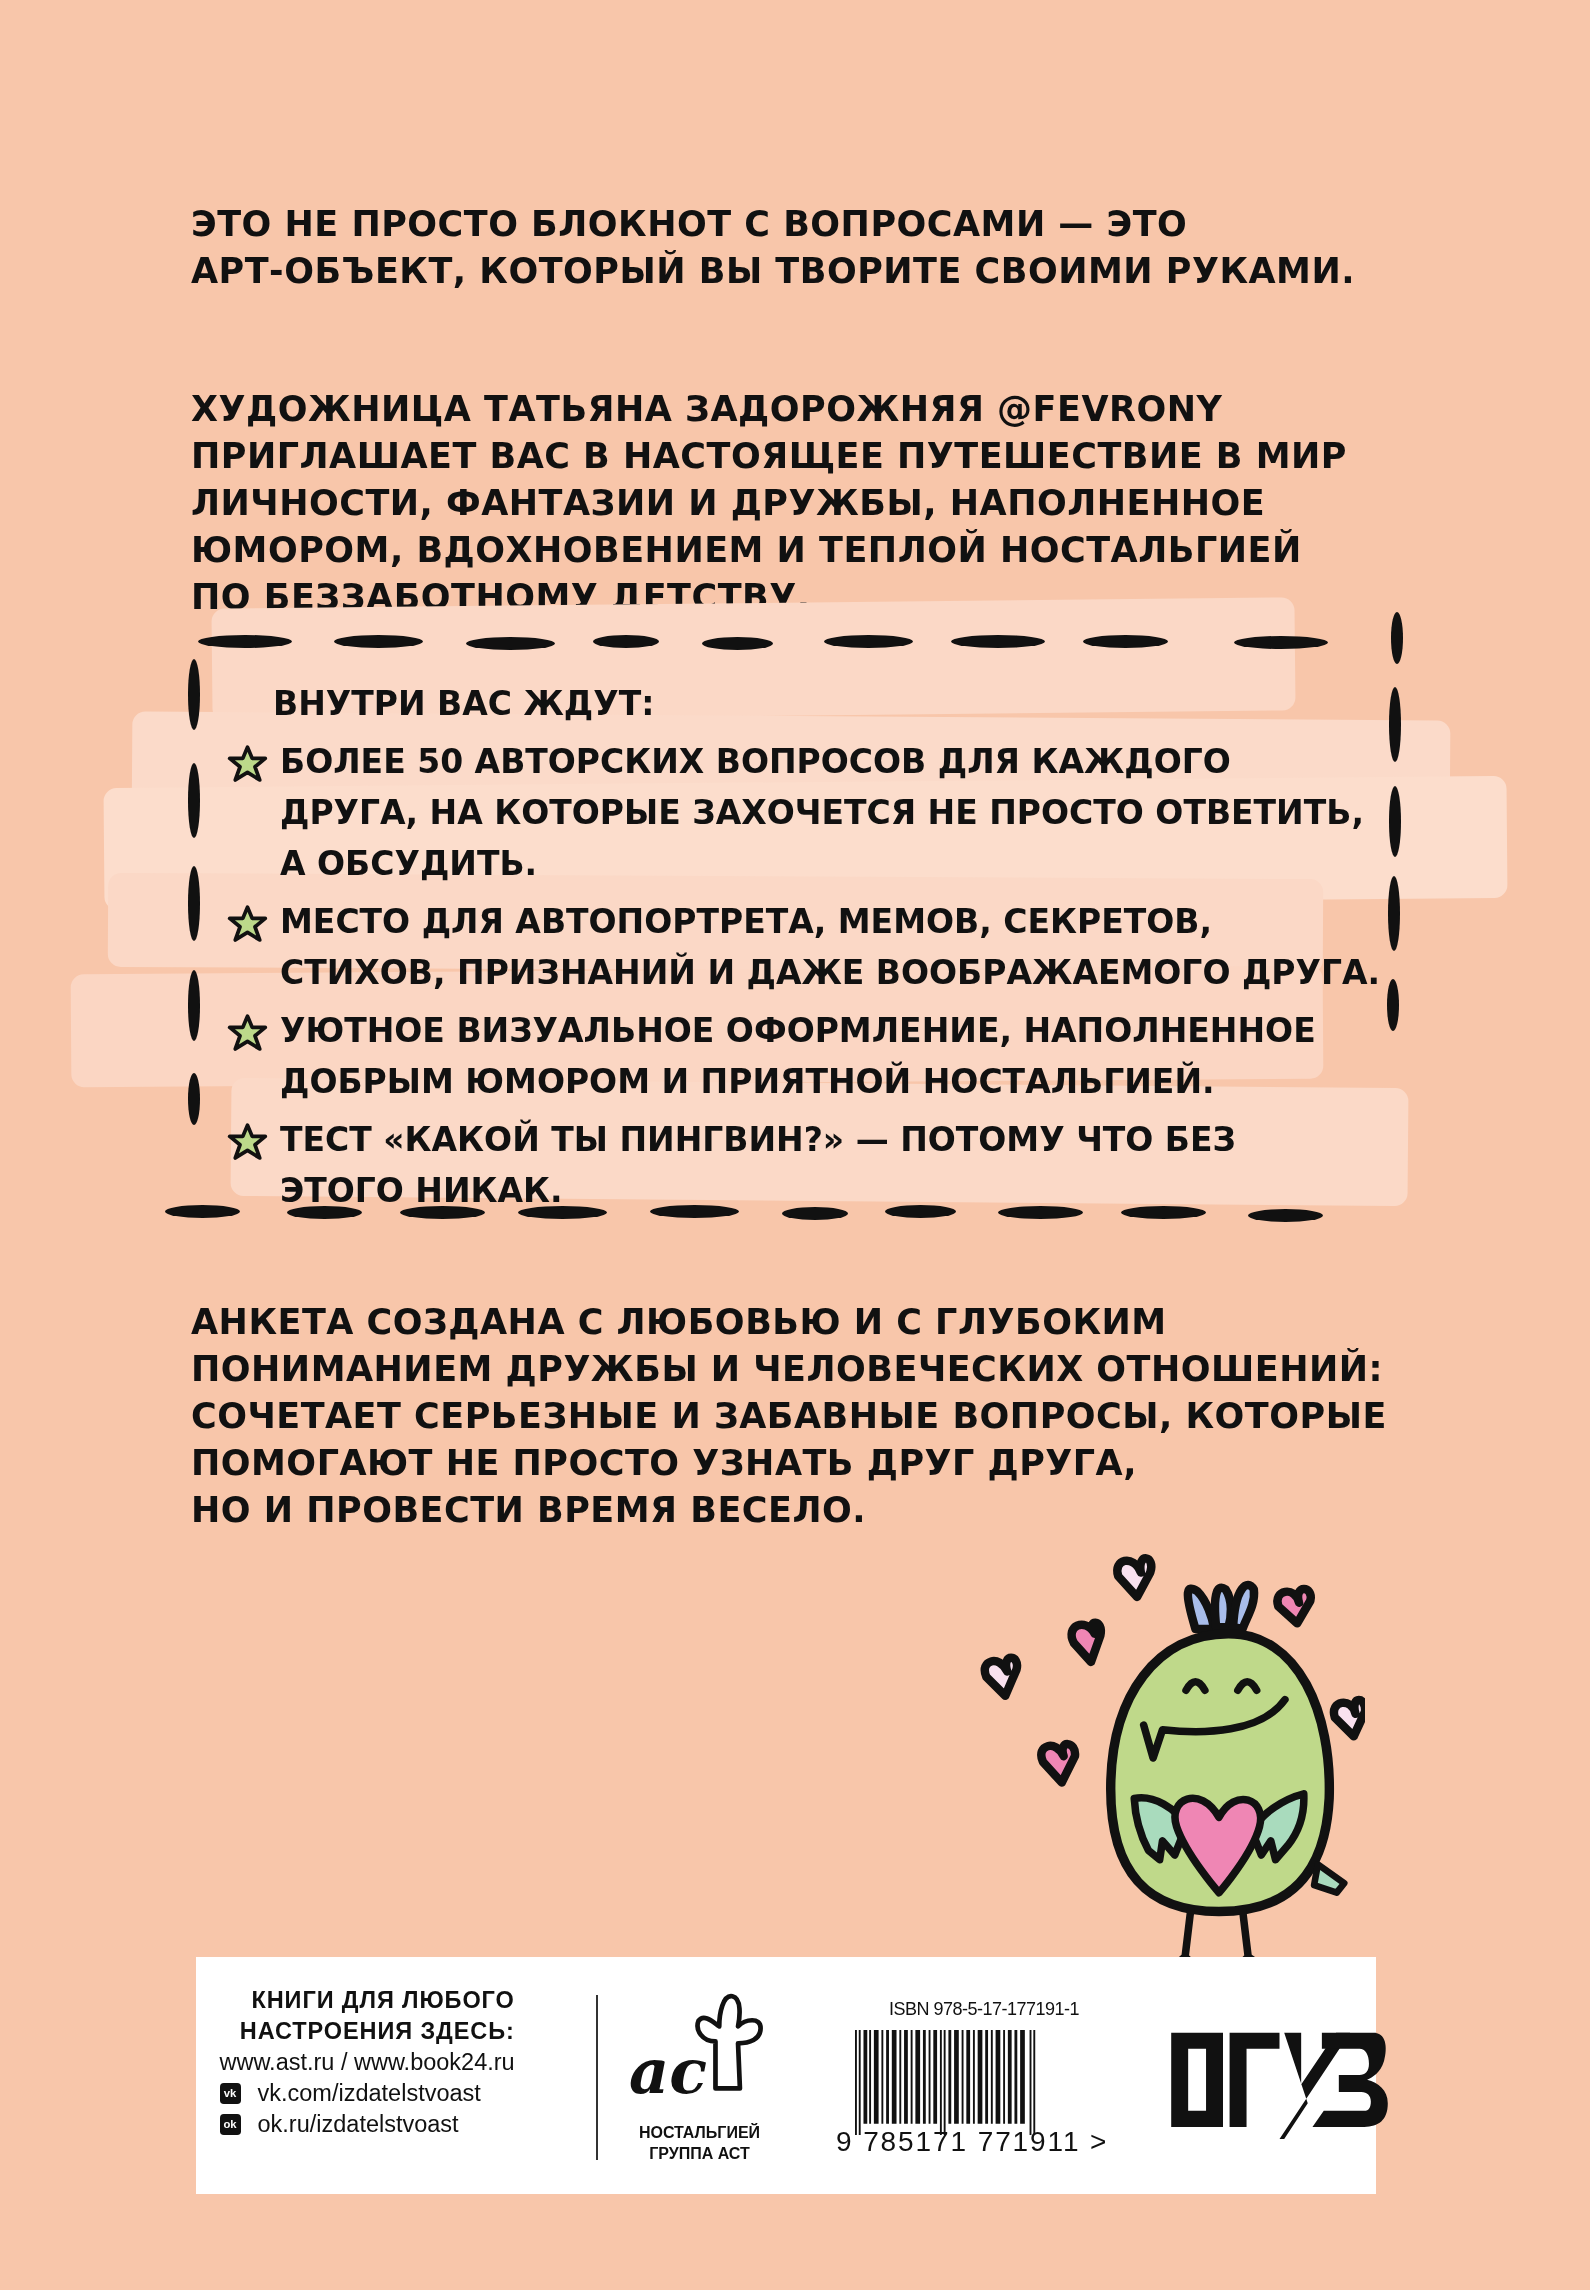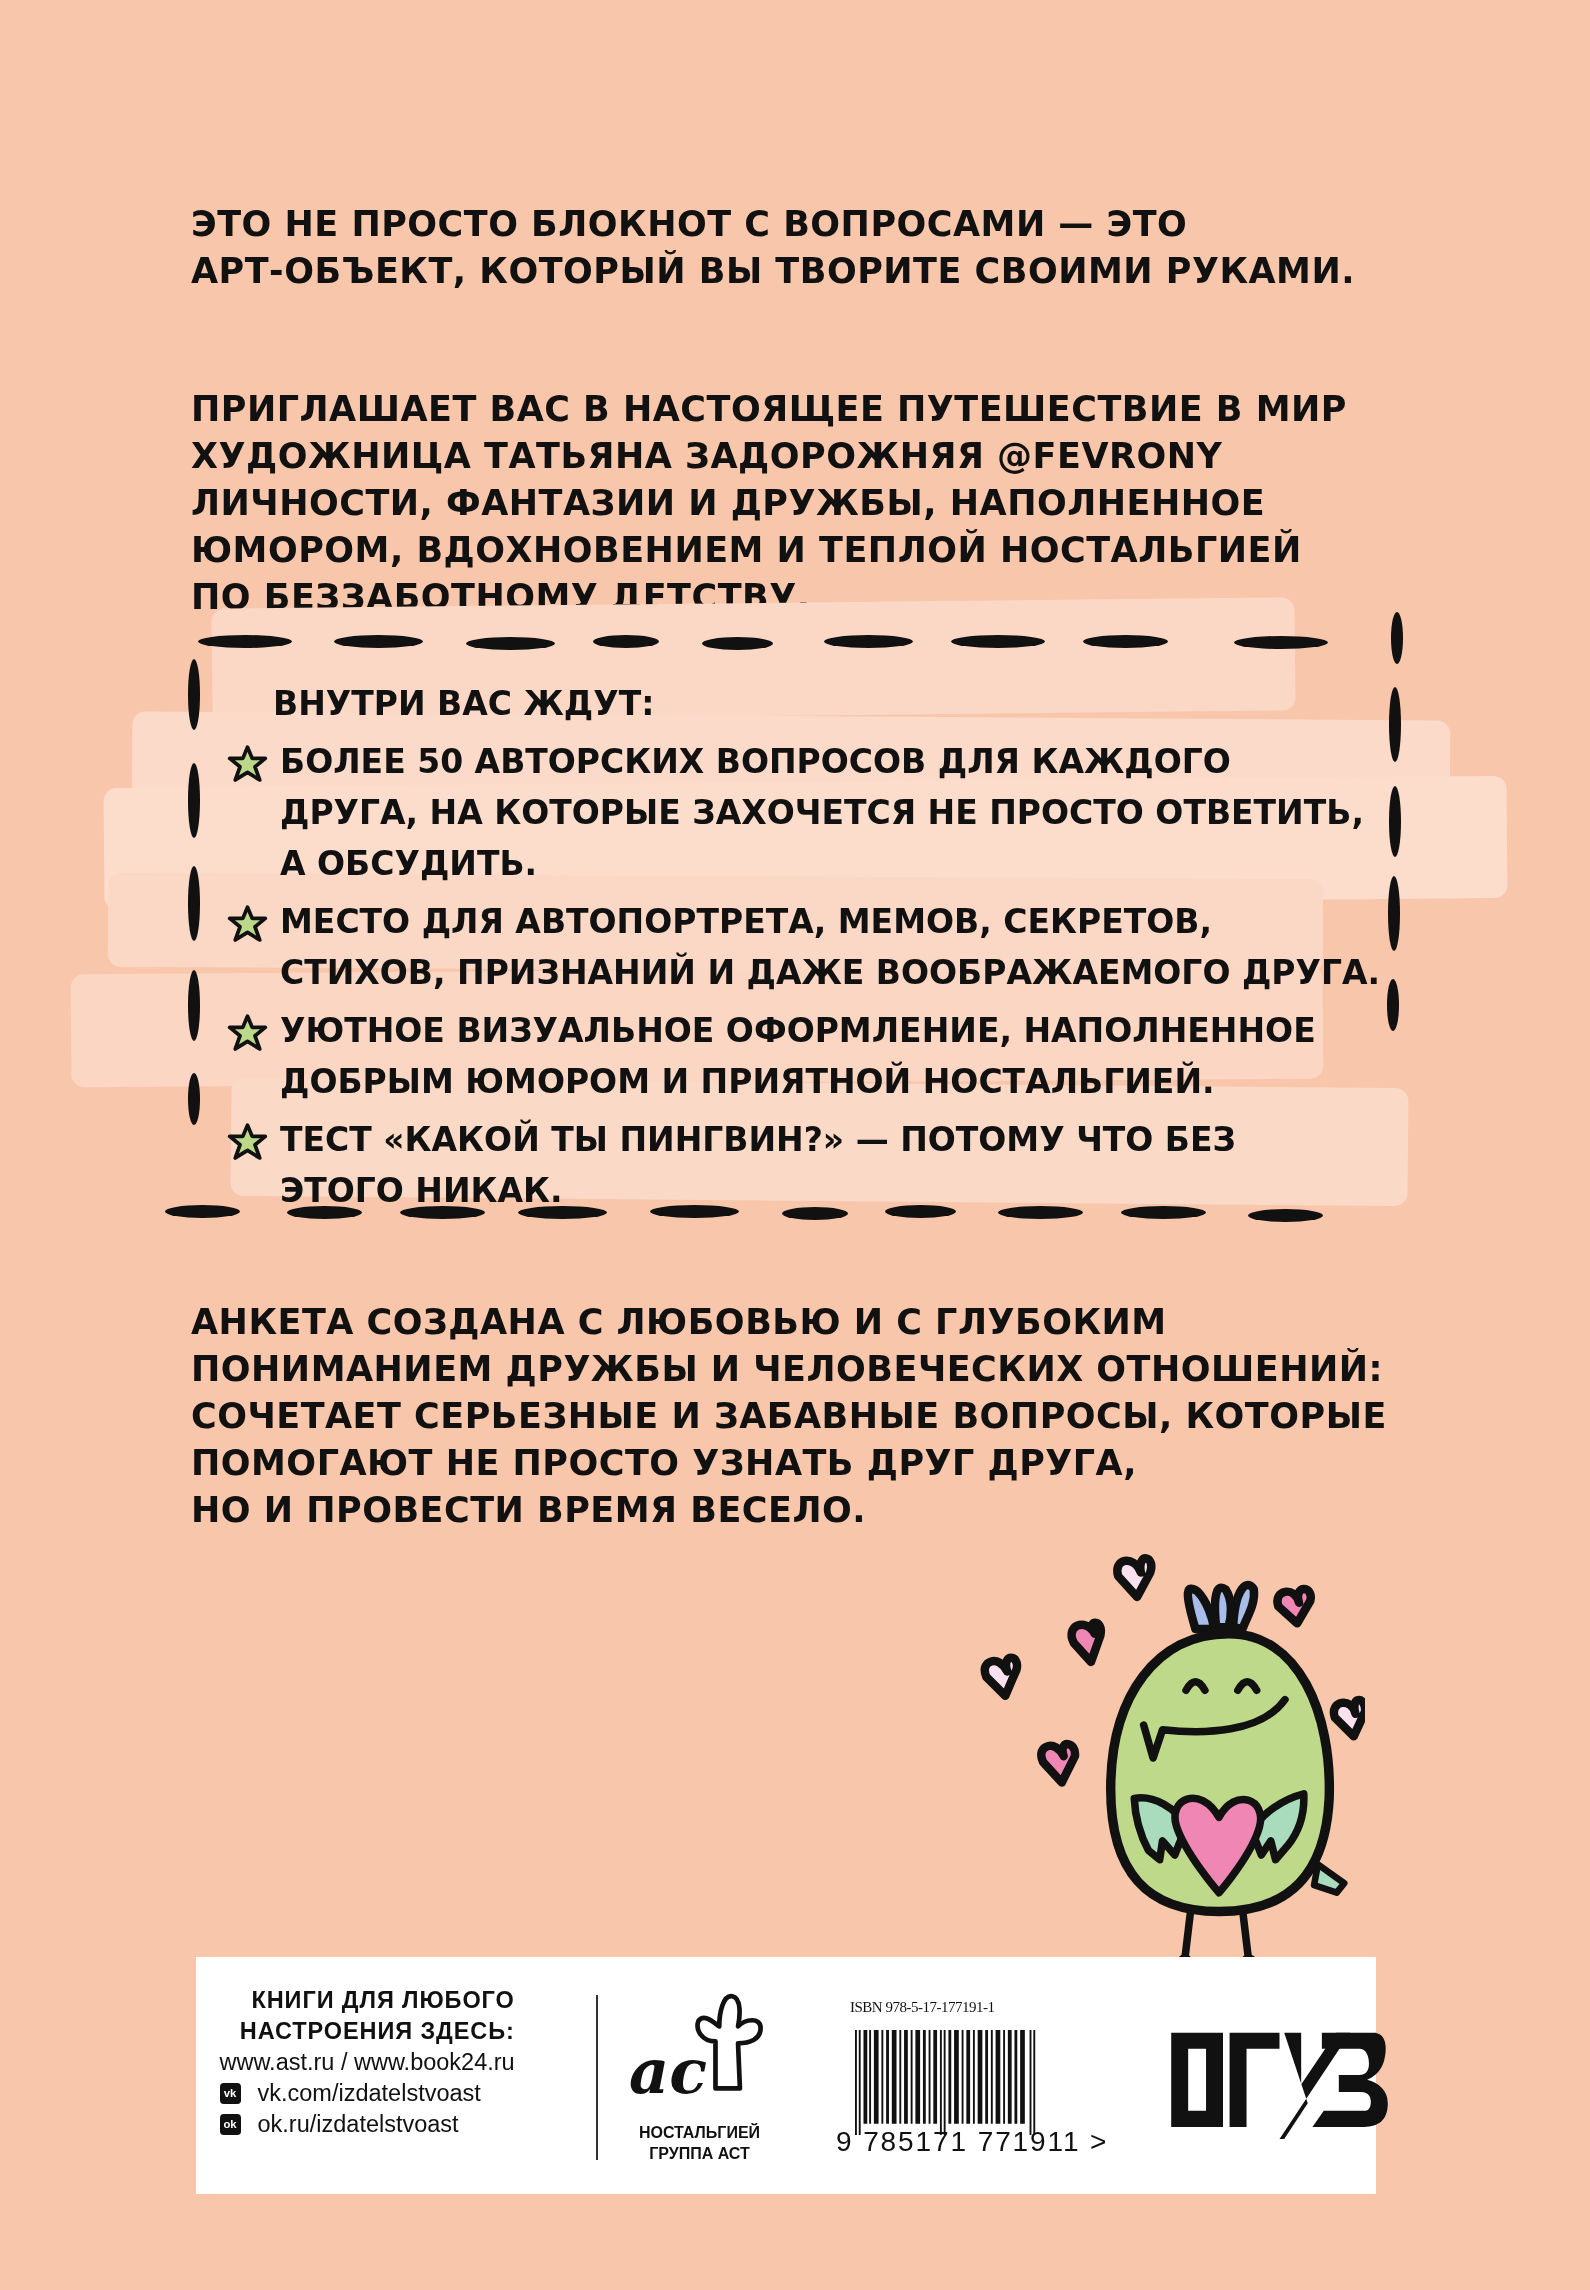--- a/index.html
+++ b/index.html
@@ -49,36 +49,36 @@
     position: absolute; left: 196px; top: 1957px; width: 1180px; height: 237px;
     background: #fff;
   }
   #footer .f-left { position: absolute; left: 23.5px; top: 28px; }
   .f-title { font-family: Liberation Sans, sans-serif; font-weight: bold; font-size: 23.5px; line-height: 31px; letter-spacing: 0.9px; text-align: right; }
   .f-link { font-family: "Liberation Sans", sans-serif; font-size: 23.5px; line-height: 31px; display: flex; align-items: center; }
   .soc { width: 21px; height: 21px; background: #111; border-radius: 3.8px; color: #fff; font-size: 11.3px; font-weight: bold; display: inline-flex; align-items: center; justify-content: center; margin-right: 17px; }
   .vsep { position: absolute; left: 400px; top: 38px; width: 1.9px; height: 165px; background: #333; }
   .ast-logo { position: absolute; left: 433px; top: 28px; width: 141px; height: 141px; }
   .ast-caption { position: absolute; left: 428px; top: 165px; width: 151px; text-align: center; font-family: "Liberation Sans", sans-serif; font-weight: bold; font-size: 16px; line-height: 21px; }
-  .isbn { position: absolute; left: 654px; top: 42px; font-family: Liberation Serif, serif; font-size: 15px; letter-spacing: -0.5px; }
+  .isbn { position: absolute; left: 693px; top: 42px; font-family: Liberation Sans, sans-serif; font-size: 18px; letter-spacing: -0.5px; }
   .barcode { position: absolute; left: 659px; top: 73px; width: 184px; height: 105px; }
   .ean { position: absolute; left: 640px; top: 169px; font-family: "Liberation Sans", sans-serif; font-size: 28px; letter-spacing: 1.9px; }
   .ogiz { position: absolute; left: 975px; top: 71px; width: 217px; height: 113px; }
 </style>
 </head>
 <body>
 
 <div class="para" id="p1">
   <span>ЭТО НЕ ПРОСТО БЛОКНОТ С ВОПРОСАМИ — ЭТО</span>
   <span>АРТ-ОБЪЕКТ, КОТОРЫЙ ВЫ ТВОРИТЕ СВОИМИ РУКАМИ.</span>
 </div>
 
 <div class="para" id="p2">
+  <span>ХУДОЖНИЦА ТАТЬЯНА ЗАДОРОЖНЯЯ @FEVRONY</span>
   <span>ПРИГЛАШАЕТ ВАС В НАСТОЯЩЕЕ ПУТЕШЕСТВИЕ В МИР</span>
-  <span>ХУДОЖНИЦА ТАТЬЯНА ЗАДОРОЖНЯЯ @FEVRONY</span>
   <span>ЛИЧНОСТИ, ФАНТАЗИИ И ДРУЖБЫ, НАПОЛНЕННОЕ</span>
   <span>ЮМОРОМ, ВДОХНОВЕНИЕМ И ТЕПЛОЙ НОСТАЛЬГИЕЙ</span>
   <span>ПО БЕЗЗАБОТНОМУ ДЕТСТВУ.</span>
 </div>
 
 <div>
   <div class="strip s1"></div>
   <div class="strip s2"></div>
   <div class="strip s3"></div>
   <div class="strip s4"></div>

